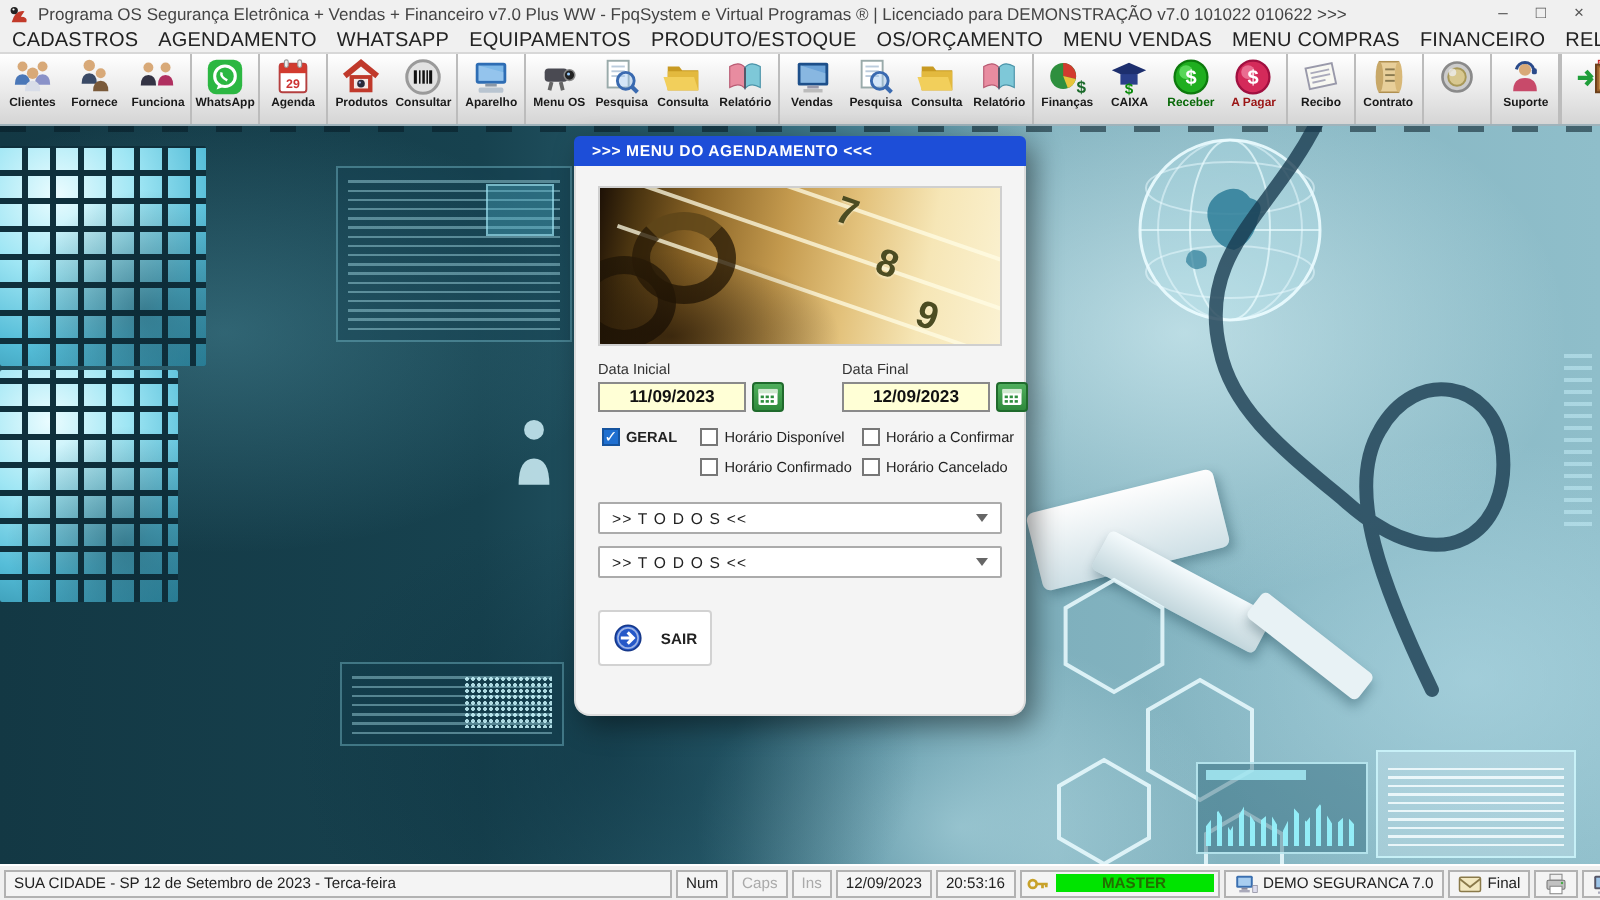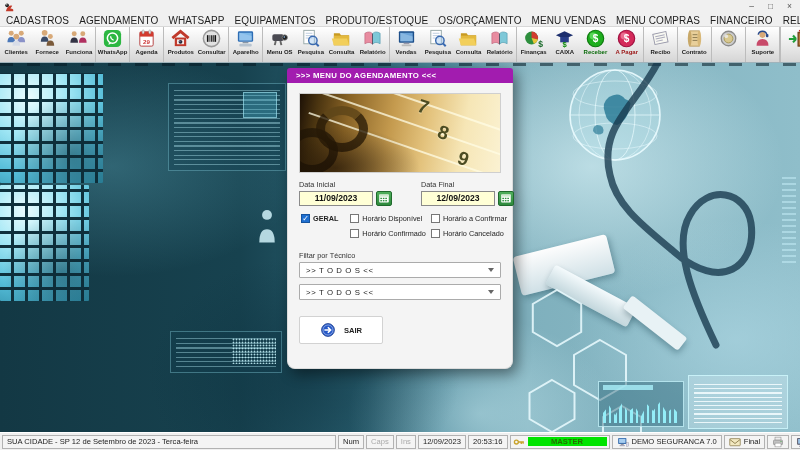--- a/index.html
+++ b/index.html
@@ -60,21 +60,21 @@
   .cam-bracket{left:620px;top:252px;width:70px;height:16px;transform:rotate(38deg);background:#e8f2f5;border-radius:3px}
   .hexsvg{position:absolute;left:522px;top:225px}
   .hud-panel1{position:absolute;left:598px;top:318px;width:86px;height:46px;border:1px solid rgba(200,245,252,.8);background:rgba(28,88,108,.4)}
   .hud-panel1 .bars{position:absolute;left:4px;right:4px;bottom:3px;height:22px;background:repeating-linear-gradient(90deg,rgba(150,242,252,.95) 0 2.5px,transparent 2.5px 5.5px);clip-path:polygon(0 55%,8% 20%,16% 65%,25% 10%,33% 50%,42% 25%,50% 70%,58% 15%,66% 45%,75% 5%,84% 55%,92% 30%,100% 60%,100% 100%,0 100%)}
   .hud-panel1 .hdr{position:absolute;left:4px;top:3px;right:30px;height:5px;background:rgba(170,240,250,.8)}
   .hud-panel2{position:absolute;left:688px;top:312px;width:100px;height:54px;border:1px solid rgba(205,246,252,.85);background:rgba(228,246,250,.28)}
   .hud-panel2 .lines{position:absolute;inset:5px;background:repeating-linear-gradient(0deg,rgba(245,253,255,.85) 0 1.2px,transparent 1.2px 4.2px)}
 
   
   .dialog{position:absolute;left:287px;top:68px;width:226px;z-index:5;filter:drop-shadow(4px 5px 7px rgba(0,0,0,.45))}
-  .dlg-title{height:15px;background:#a21caf;color:#fff;font-size:7.8px;font-weight:bold;letter-spacing:.3px;display:flex;align-items:center;padding-left:9px;border-radius:3px 3px 0 0}
+  .dlg-title{height:15px;background:#1d4ed8;color:#fff;font-size:7.8px;font-weight:bold;letter-spacing:.3px;display:flex;align-items:center;padding-left:9px;border-radius:3px 3px 0 0}
   .dlg-body{background:#f4f4f4;border-radius:0 0 8px 8px;padding:8px 11px 24px;border:1px solid #dcdcdc;border-top:none}
   .photo{position:relative;width:202px;height:80px;margin:2px auto 0;border:1px solid #cfcfcf;overflow:hidden;
     background:linear-gradient(100deg,#1d1106 0%,#4a3410 9%,#8a6426 24%,#c49a4e 45%,#e3c27c 62%,#f6e6b6 80%,#fbf2d2 100%)}
   .photo .shade{position:absolute;inset:0;background:radial-gradient(ellipse 120px 60px at 18% 95%,rgba(20,10,2,.65),transparent 70%)}
   .photo .ring{position:absolute;left:16px;top:12px;width:52px;height:46px;border:9px solid rgba(42,28,8,.78);border-top-color:rgba(95,70,25,.85);border-radius:50%}
   .photo .ring2{position:absolute;left:-14px;top:34px;width:52px;height:46px;border:9px solid rgba(30,20,6,.7);border-radius:50%}
   .photo .pline{position:absolute;width:160%;height:2px;background:rgba(255,252,228,.75);transform:rotate(19deg)}
   .photo .n{position:absolute;font-weight:bold;font-size:19px;color:#4c4c22;transform:rotate(19deg);text-shadow:0 1px 1px rgba(255,250,220,.5)}
   .fieldrow{display:flex;gap:29px;margin-top:7px}
   .fcol{width:95px}
@@ -93,21 +93,21 @@
   .cbx.checked{background:#1f6fd0;border-color:#15539e}
   .cb .cblbl{font-size:7.3px;color:#222;white-space:nowrap}
   .cb.bold .cblbl{font-weight:bold}
   .filter{margin-top:13px}
   .filter + .filter{margin-top:6px}
   .select{height:16px;border:1px solid #ababab;background:#fff;display:flex;align-items:center;padding:0 6px;font-size:7.8px;color:#222;letter-spacing:.6px;border-radius:1px}
   .select .chev{margin-left:auto;width:0;height:0;border-left:3.5px solid transparent;border-right:3.5px solid transparent;border-top:4px solid #666}
   .btnrow{display:flex;gap:12px;margin-top:16px}
   .dlg-btn{height:28px;background:#fff;border:1px solid #d2d2d2;border-radius:2px;display:flex;align-items:center;justify-content:center;gap:8px;font-size:7.6px;font-weight:600;color:#222}
   .btn-main{width:127px}
-  .btn-sair{width:84px}
+  .btn-sair{width:57px}
   .dlg-btn svg{width:17px;height:17px}
 
   
   .statusbar{position:absolute;left:0;bottom:0;width:800px;height:18px;background:#f0f0f0;border-top:1px solid #fff;display:flex;align-items:center;gap:2px;padding:0 2px}
   .seg{border:1px solid #b2b2b2;background:#f4f4f4;height:14px;display:flex;align-items:center;padding:0 4px;font-size:7.6px;color:#222;white-space:nowrap;gap:3px}
   .seg-city{flex:0 0 334px}
   .seg.dim{color:#aaa}
   .seg-master{flex:0 0 100px;padding:0 2px}
   .master-box{flex:1;text-align:center;font-weight:bold}
   .sicon svg{width:12px;height:12px;display:block}
@@ -116,20 +116,21 @@
 <body>
 
 <div class="titlebar">
   <span class="micon" style="display: inline-block; width: 11px; height: 11px;">
       <svg viewBox="0 0 12 12" style="width: 100%; height: 100%; display: block;">
         <path d="M2 10 q2-7 7-6 l-2 3 q4 0 3 3 z" fill="#c23a2a"></path>
         <circle cx="3.4" cy="3.6" r="2" fill="#222"></circle>
         <circle cx="3" cy="3" r=".6" fill="#fff"></circle>
       </svg>
     </span>
+  <span class="title">Programa OS Segurança Eletrônica + Vendas + Financeiro v7.0 Plus WW - FpqSystem e Virtual Programas ® | Licenciado para DEMONSTRAÇÃO v7.0 101022 010622 &gt;&gt;&gt;</span>
   <span class="win-controls">
     <span class="win-btn">–</span>
     <span class="win-btn">□</span>
     <span class="win-btn">×</span>
   </span>
 </div>
 
 <div class="menubar" id="menu-items">
     <div class="menu-item">
       <span>CADASTROS</span>
@@ -627,21 +628,20 @@
             <span class="cblbl">Horário a Confirmar</span>
           </label>
           <label class="cb">
             <span class="cbx"></span>
             <span class="cblbl">Horário Cancelado</span>
           </label>
         </div>
     </div>
 
     <div class="filter">
-      <div class="flabel">Filtar por Técnico</div>
       <div class="select">
         <span>&gt;&gt; T O D O S &lt;&lt;</span>
         <span class="chev"></span>
       </div>
     </div>
     <div class="filter">
       <div class="select">
         <span>&gt;&gt; T O D O S &lt;&lt;</span>
         <span class="chev"></span>
       </div>

